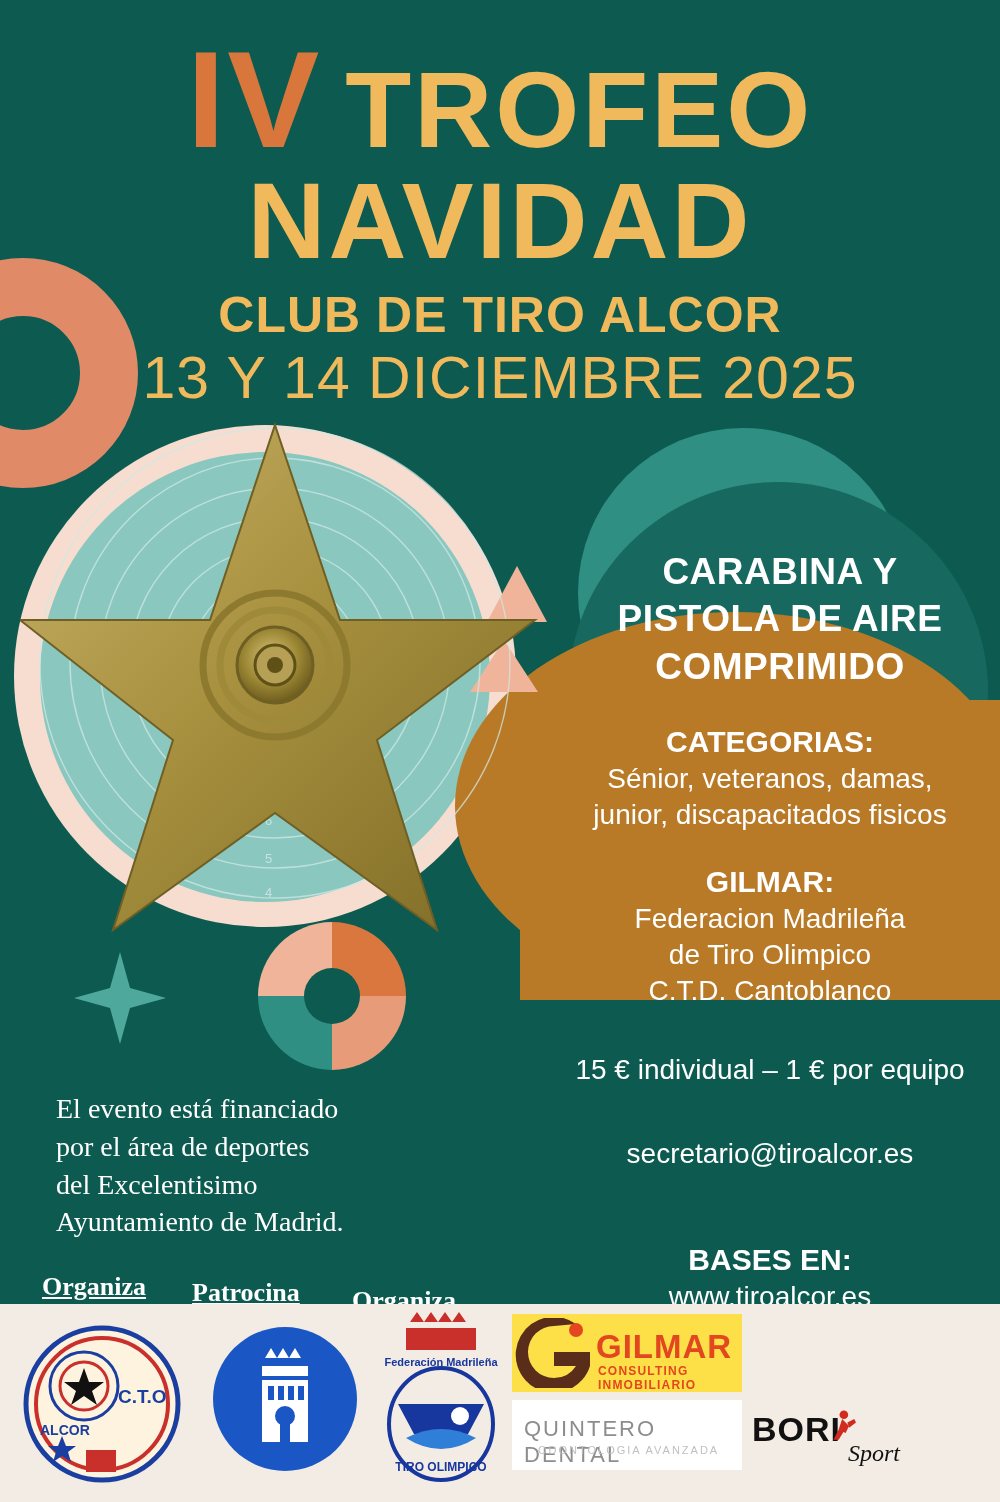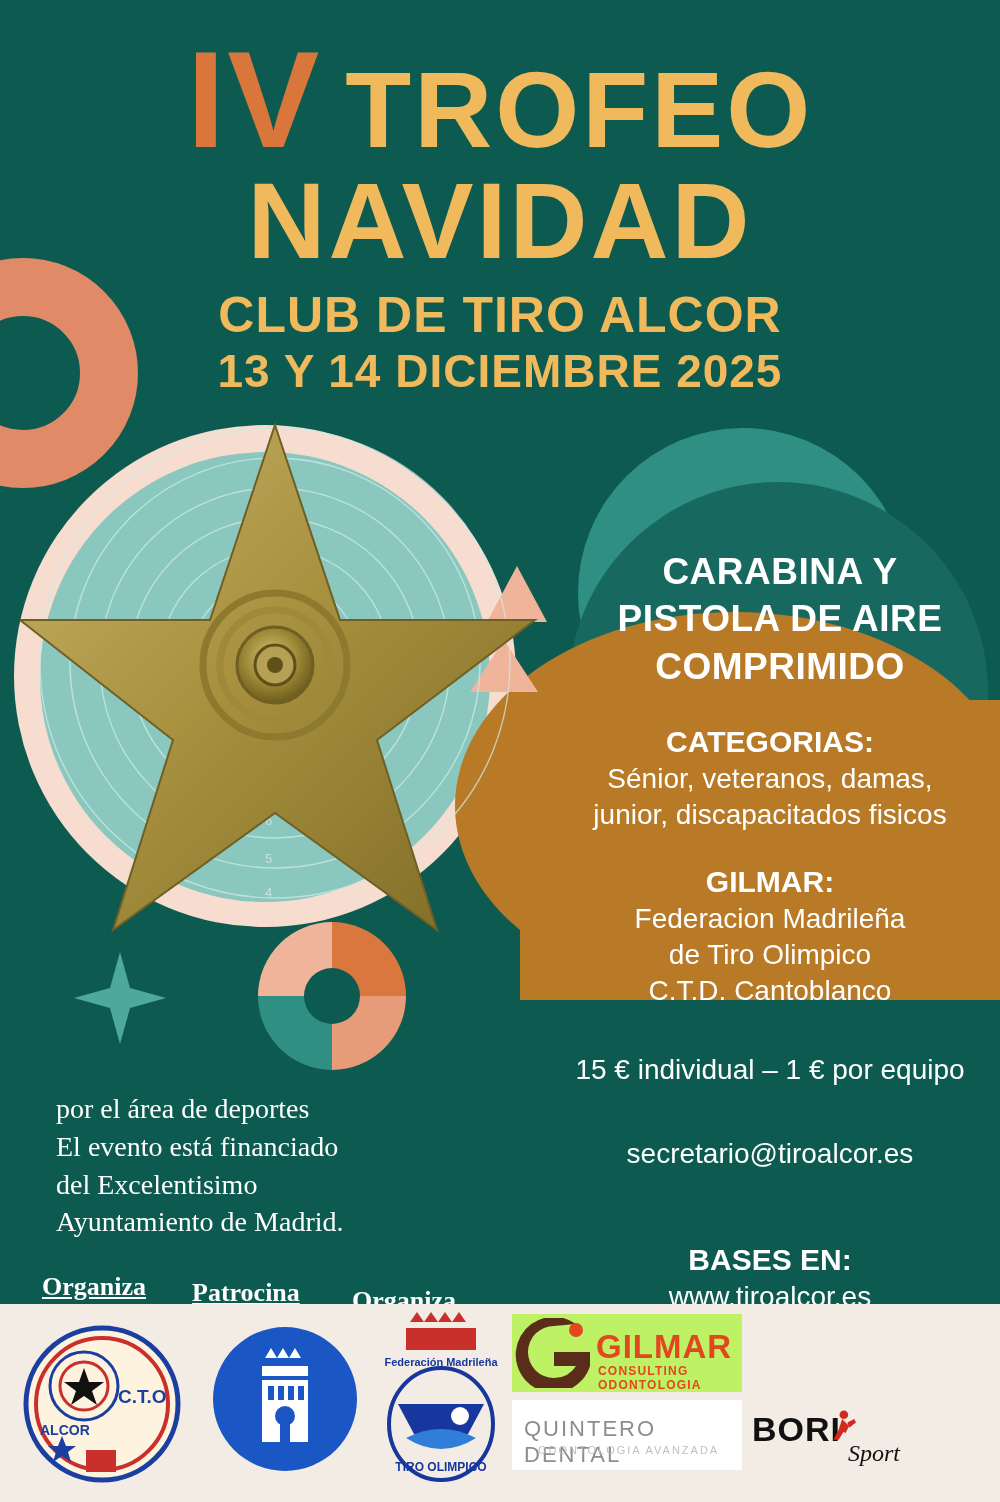--- a/index.html
+++ b/index.html
@@ -154,22 +154,22 @@
   }
   .club {
     margin-top: 10px;
     font-size: 50px;
     font-weight: 700;
     color: #f0b95c;
     letter-spacing: 1px;
     line-height: 1.15;
   }
   .fechas {
-    font-size: 46px;
-    font-weight: 700;
+    font-size: 59px;
+    font-weight: 400;
     color: #f0b95c;
     letter-spacing: 1px;
     line-height: 1.15;
     text-align: center;
   }
 
   
   .modalidad {
     position: absolute;
     left: 580px;
@@ -248,21 +248,21 @@
 
   .logo { position: absolute; }
 
   
   .logo-alcor { left: 22px; top: 20px; width: 160px; height: 160px; }
   
   .logo-ayto  { left: 210px; top: 20px; width: 150px; height: 150px; }
   
   .logo-fmto  { left: 376px; top: 8px;  width: 130px; height: 170px; }
   
-  .logo-gilmar{ left: 512px; top: 10px; width: 230px; height: 78px; background:#bef264; }
+  .logo-gilmar{ left: 512px; top: 10px; width: 230px; height: 78px; background:#fde047; }
   
   .logo-quint { left: 512px; top: 96px; width: 230px; height: 70px; background:#ffffff; }
   
   .logo-bori  { left: 752px; top: 104px; width: 190px; height: 66px; }
 
   .gilmar-text {
     position: absolute;
     left: 84px; top: 14px;
     color: #e2471f;
     font-weight: 700;
@@ -436,22 +436,22 @@
   <div class="info-block insc">
     <div class="info-body">secretario@tiroalcor.es</div>
   </div>
 
   <div class="info-block bases">
     <div class="info-head">BASES EN:</div>
     <div class="info-body">www.tiroalcor.es</div>
   </div>
 
   <div class="finance">
+    <div>El evento está financiado</div>
     <div>por el área de deportes</div>
-    <div>El evento está financiado</div>
     <div>del Excelentisimo</div>
     <div>Ayuntamiento de Madrid.</div>
   </div>
 
   <div class="sponsor-labels">
     <span class="sp-label sp-organiza">Organiza</span>
     <span class="sp-label sp-patrocina">Patrocina</span>
     <span class="sp-label sp-colabora">Organiza</span>
   </div>
 
@@ -499,21 +499,21 @@
       <div class="fmto-text">Federación Madrileña</div>
       <div class="fmto-text2">TIRO OLIMPICO</div>
     </div>
 
     <div class="logo logo-gilmar">
       <svg viewBox="0 0 78 70" width="78" height="70" style="position:absolute;left:2px;top:4px;">
         <path d="M40 8 a26 26 0 1 0 0 52 a26 26 0 0 0 22 -12 h-22 v-14 h36 v14 a38 38 0 1 1 -14 -42 z" fill="#5a2d1b"></path>
         <circle cx="62" cy="12" r="7" fill="#e2471f"></circle>
       </svg>
       <span class="gilmar-text">GILMAR</span>
-      <span class="gilmar-sub">CONSULTING ODONTOLOGIA</span>
+      <span class="gilmar-sub">CONSULTING INMOBILIARIO</span>
     </div>
 
     <div class="logo logo-bori">
       <span class="bori-text">BORI</span>
       <svg viewBox="0 0 30 40" width="26" height="36" style="position:absolute;left:78px;top:0;">
         <circle cx="16" cy="7" r="5" fill="#d12b1f"></circle>
         <path d="M14 12 l8 8 -4 8 -8 -4 z" fill="#d12b1f"></path>
         <path d="M10 24 l-6 12 h6 l6 -10z" fill="#d12b1f"></path>
         <path d="M20 16 l8 -4 2 4 -8 6z" fill="#d12b1f"></path>
       </svg>

